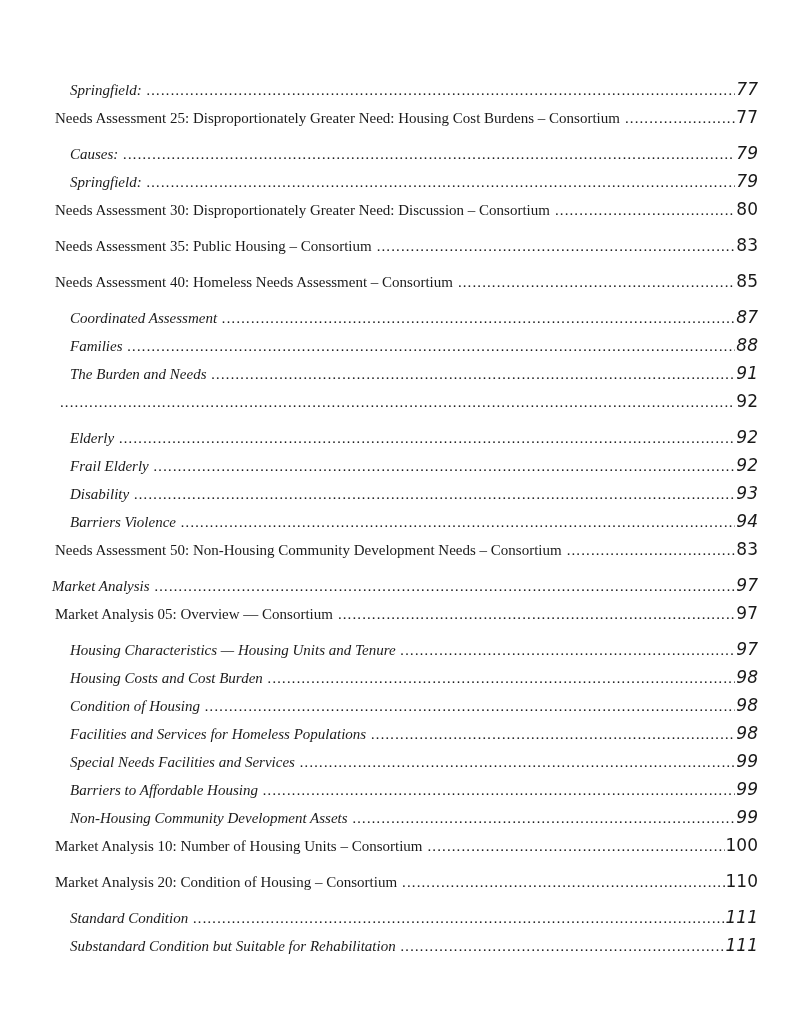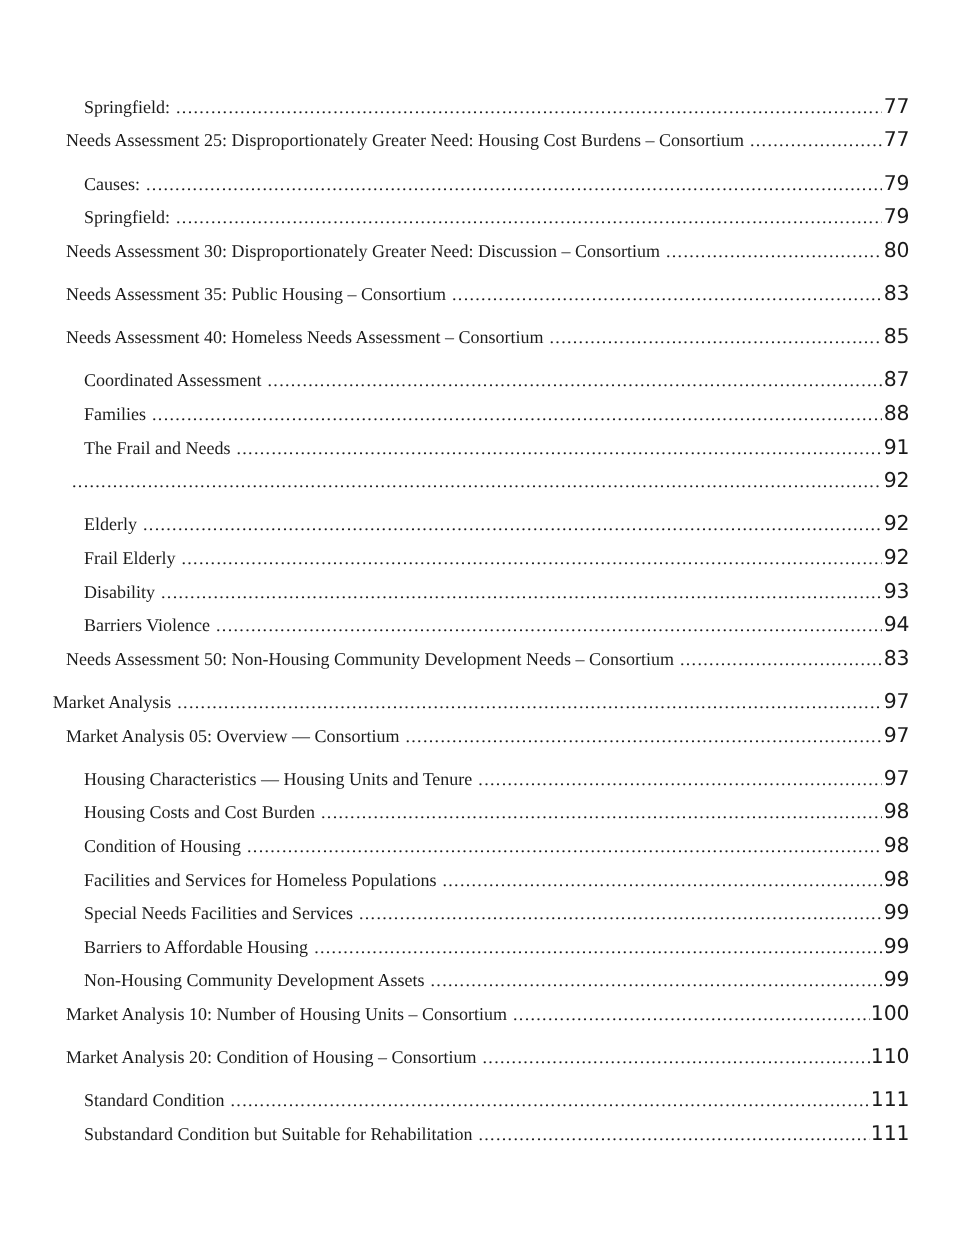--- a/index.html
+++ b/index.html
@@ -21,24 +21,24 @@
     font-family: "Liberation Serif", serif;
     font-size: 15px;
     color: #1a1a1a;
   }
   .toc-entry {
     display: flex;
     align-items: baseline;
     line-height: 19px;
     height: 19px;
   }
-  .lvl0 { margin-left: 4px; }
+  .lvl0 { margin-left: 12px; }
   .lvl1 { margin-left: 15px; }
   .lvl2 { margin-left: 30px; }
-  .sp-small { margin-bottom: 9px; }
+  .sp-small { margin-bottom: 9px; font-style: italic; }
   .sp-large { margin-bottom: 17px; }
   .label {
     flex: 0 0 auto;
     white-space: nowrap;
   }
   .leader {
     flex: 1 1 auto;
     min-width: 0;
     overflow: hidden;
     white-space: nowrap;
@@ -100,21 +100,21 @@
         <span class="label">Coordinated Assessment</span>
         <span class="leader"></span>
         <span class="page-num">87</span>
       </div>
       <div class="toc-entry lvl2 sp-small">
         <span class="label">Families</span>
         <span class="leader"></span>
         <span class="page-num">88</span>
       </div>
       <div class="toc-entry lvl2 sp-small">
-        <span class="label">The Frail and Needs</span>
+        <span class="label">The Burden and Needs</span>
         <span class="leader"></span>
         <span class="page-num">91</span>
       </div>
       <div class="toc-entry lvl1 sp-large">
         <span class="leader"></span>
         <span class="page-num">92</span>
       </div>
       <div class="toc-entry lvl2 sp-small">
         <span class="label">Elderly</span>
         <span class="leader"></span>

